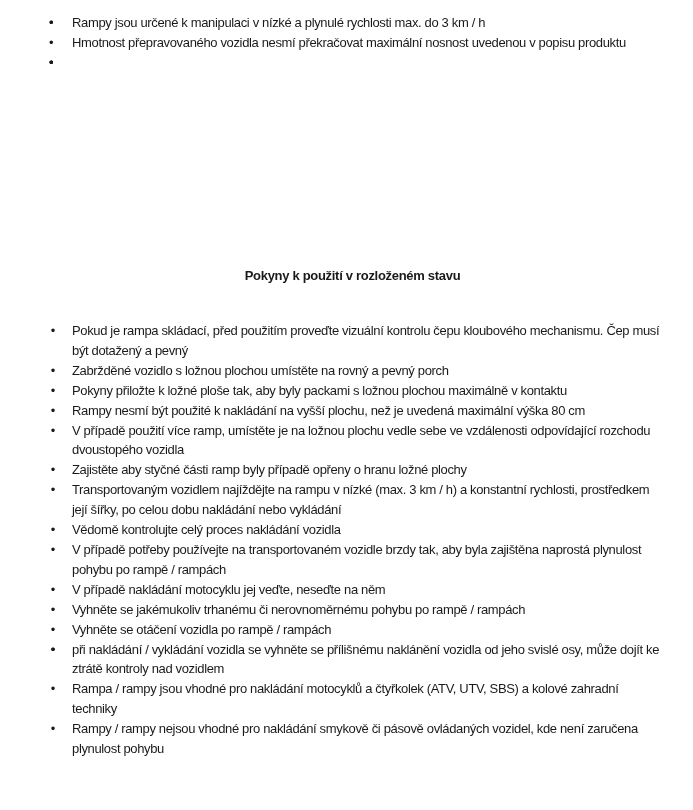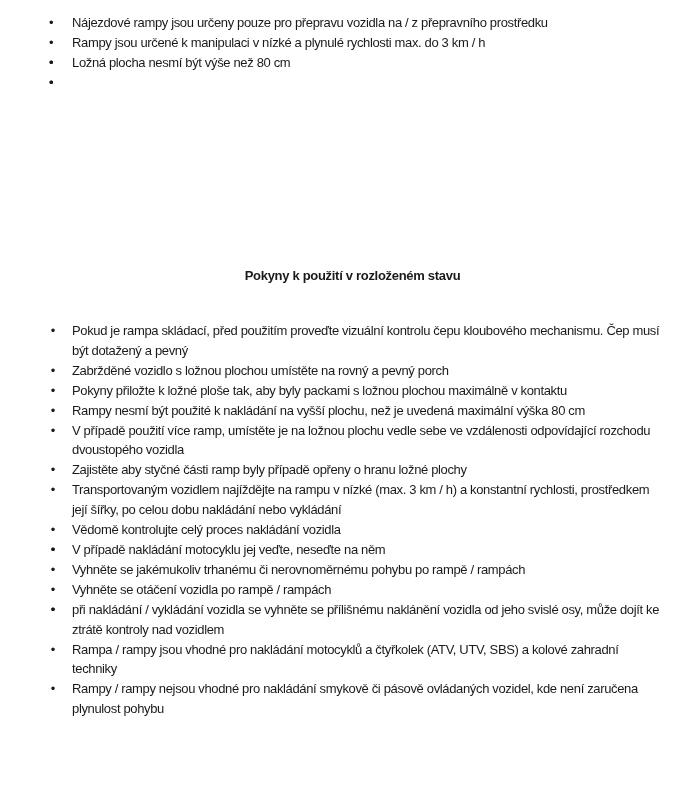--- a/index.html
+++ b/index.html
@@ -63,40 +63,40 @@
       font-size: 13px;
       line-height: 20px;
       letter-spacing: -0.3px;
       margin: 6px;
     }
   </style>
 </head>
 <body>
 
 <ul class="list" id="list-1">
-  <li><span class="bullet">•</span><span>Nájezdové rampy jsou určeny pouze pro přepravu vozidla na / z přepravního prostředku</span></li>
+  <li><span class="bullet">•</span></li>
   <li><span class="bullet">•</span><span>Rampy jsou určené k manipulaci v nízké a plynulé rychlosti max. do 3 km / h</span></li>
+  <li><span class="bullet">•</span><span>Hmotnost přepravovaného vozidla nesmí překračovat maximální nosnost uvedenou v popisu produktu</span></li>
   <li><span class="bullet">•</span></li>
-  <li><span class="bullet">•</span><span>Ložná plocha nesmí být výše než 80 cm</span></li>
   <li><span class="bullet">•</span></li>
   <li><span class="bullet">•</span></li>
 </ul>
 
 <h2 class="section-heading">Pokyny k použití v rozloženém stavu</h2>
 
 <ul class="list" id="list-2">
   <li><span class="bullet">•</span><span>Pokud je rampa skládací, před použitím proveďte vizuální kontrolu čepu kloubového mechanismu. Čep musí být dotažený a pevný</span></li>
   <li><span class="bullet">•</span><span>Zabržděné vozidlo s ložnou plochou umístěte na rovný a pevný porch</span></li>
   <li><span class="bullet">•</span><span>Pokyny přiložte k ložné ploše tak, aby byly packami s ložnou plochou maximálně v kontaktu</span></li>
   <li><span class="bullet">•</span><span>Rampy nesmí být použité k nakládání na vyšší plochu, než je uvedená maximální výška 80 cm</span></li>
   <li><span class="bullet">•</span><span>V případě použití více ramp, umístěte je na ložnou plochu vedle sebe ve vzdálenosti odpovídající rozchodu dvoustopého vozidla</span></li>
   <li><span class="bullet">•</span><span>Zajistěte aby styčné části ramp byly případě opřeny o hranu ložné plochy</span></li>
   <li><span class="bullet">•</span><span>Transportovaným vozidlem najíždějte na rampu v nízké (max. 3 km / h) a konstantní rychlosti, prostředkem její šířky, po celou dobu nakládání nebo vykládání</span></li>
   <li><span class="bullet">•</span><span>Vědomě kontrolujte celý proces nakládání vozidla</span></li>
-  <li><span class="bullet">•</span></li>
+  <li><span class="bullet">•</span><span>V případě potřeby používejte na transportovaném vozidle brzdy tak, aby byla zajištěna naprostá plynulost pohybu po rampě / rampách</span></li>
   <li><span class="bullet">•</span><span>V případě nakládání motocyklu jej veďte, neseďte na něm</span></li>
   <li><span class="bullet">•</span><span>Vyhněte se jakémukoliv trhanému či nerovnoměrnému pohybu po rampě / rampách</span></li>
   <li><span class="bullet">•</span><span>Vyhněte se otáčení vozidla po rampě / rampách</span></li>
   <li><span class="bullet">•</span></li>
   <li><span class="bullet">•</span><span>při nakládání / vykládání vozidla se vyhněte se přílišnému naklánění vozidla od jeho svislé osy, může dojít ke ztrátě kontroly nad vozidlem</span></li>
   <li><span class="bullet">•</span><span>Rampa / rampy jsou vhodné pro nakládání motocyklů a čtyřkolek (ATV, UTV, SBS) a kolové zahradní techniky</span></li>
   <li><span class="bullet">•</span><span>Rampy / rampy nejsou vhodné pro nakládání smykově či pásově ovládaných vozidel, kde není zaručena plynulost pohybu</span></li>
 </ul>
 
 </body></html>

